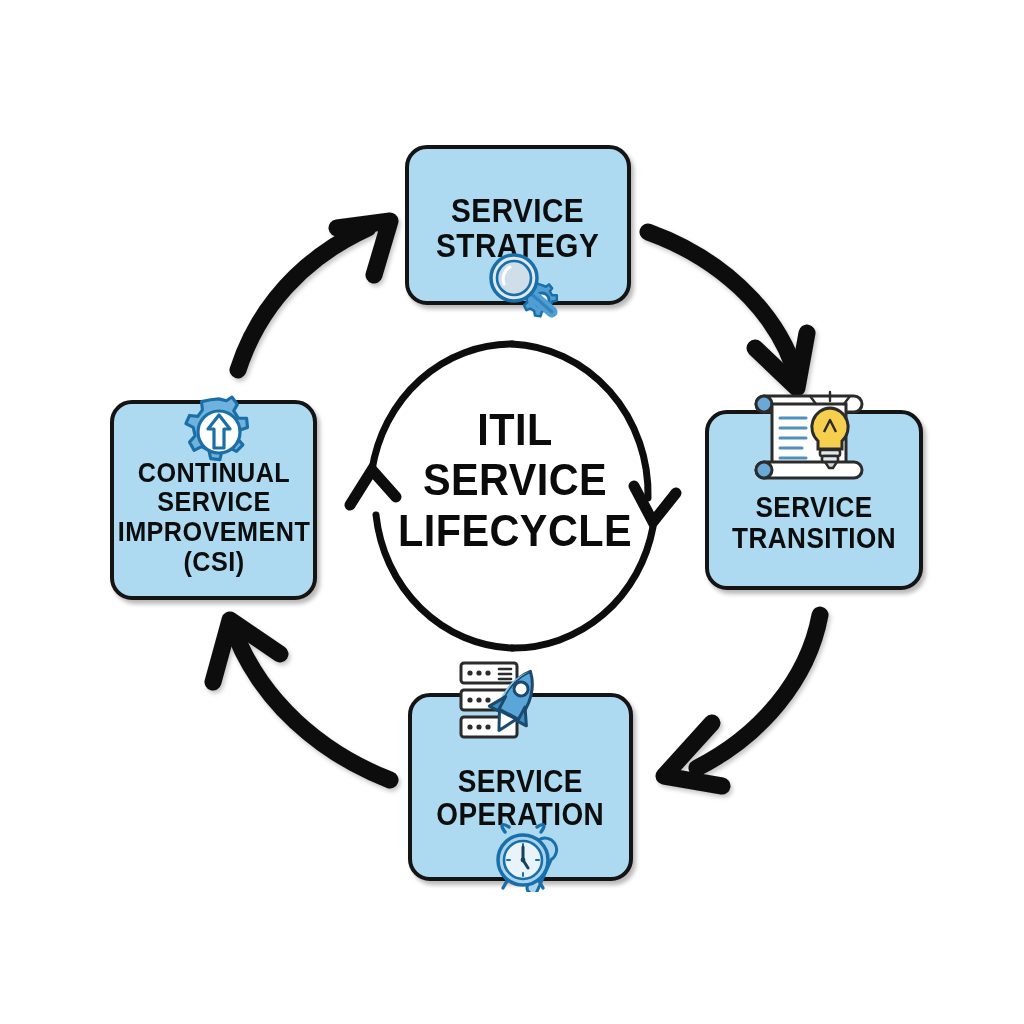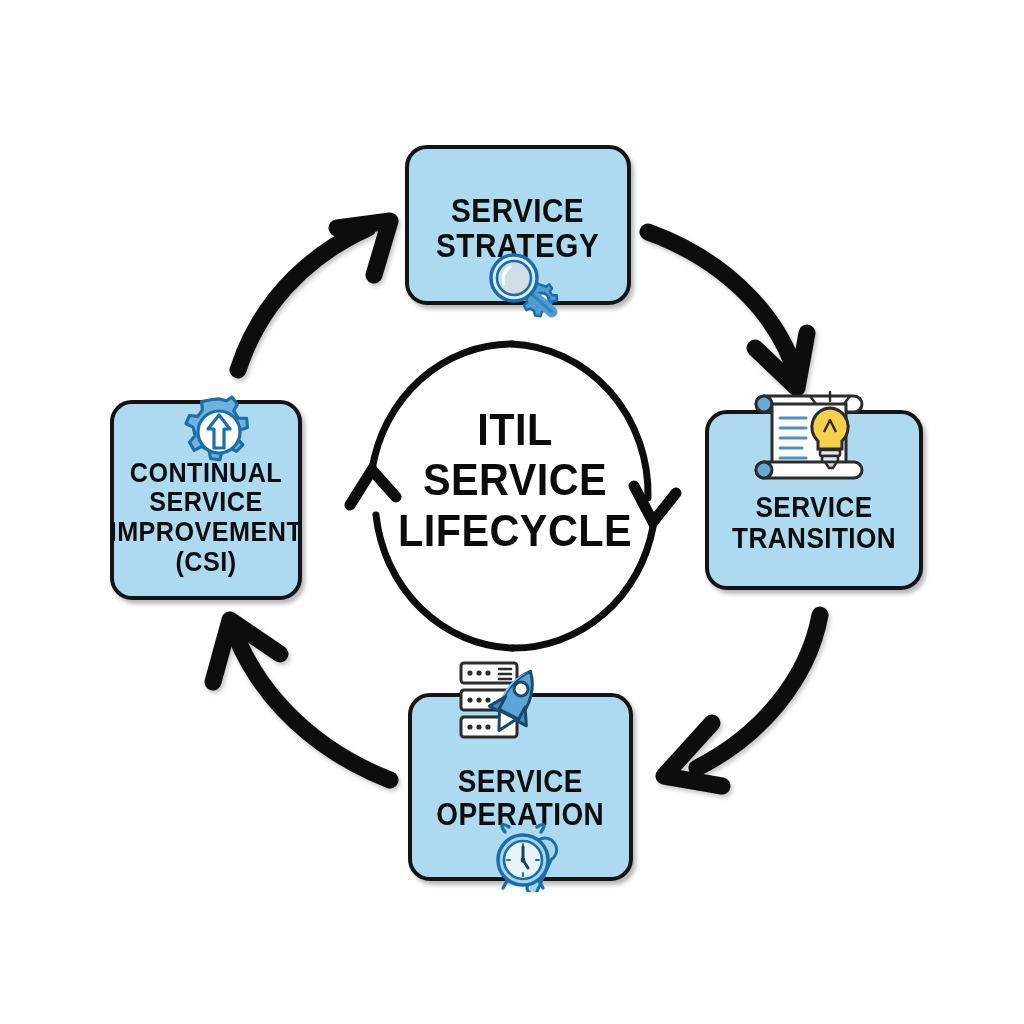--- a/index.html
+++ b/index.html
@@ -37,21 +37,21 @@
   
   #node-strategy{left:405px;top:145px;width:226px;height:160px;}
   #node-strategy .node-label{font-size:33px;margin-top:8px;}
 
   #node-transition{left:705px;top:410px;width:218px;height:180px;}
   #node-transition .node-label{font-size:29px;margin-top:46px;}
 
   #node-operation{left:408px;top:693px;width:225px;height:188px;}
   #node-operation .node-label{font-size:31px;margin-top:24px;}
 
-  #node-csi{left:110px;top:400px;width:192px;height:200px;}
+  #node-csi{left:110px;top:400px;width:207px;height:200px;}
   #node-csi .node-label{font-size:28px;margin-top:34px;}
 
   
   .icon-holder{position:absolute;z-index:5;pointer-events:none;}
   #icon-strategy{left:484px;top:250px;width:95px;height:80px;}
   #icon-transition{left:744px;top:388px;width:130px;height:102px;}
   #icon-operation-top{left:455px;top:657px;width:120px;height:90px;}
   #icon-operation-bottom{left:487px;top:820px;width:85px;height:72px;}
   #icon-csi{left:178px;top:394px;width:82px;height:76px;}
 

